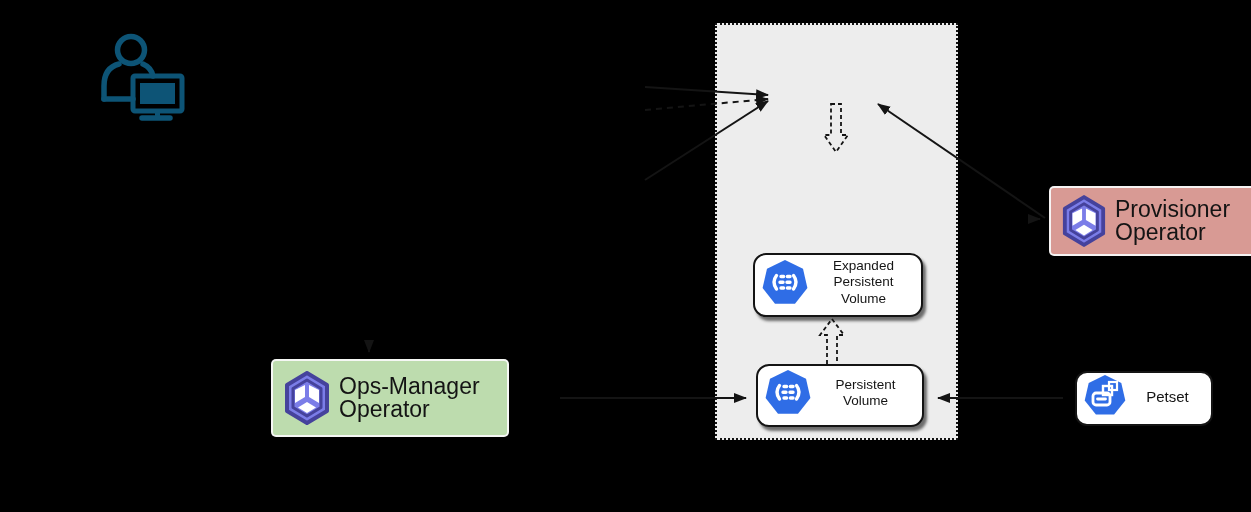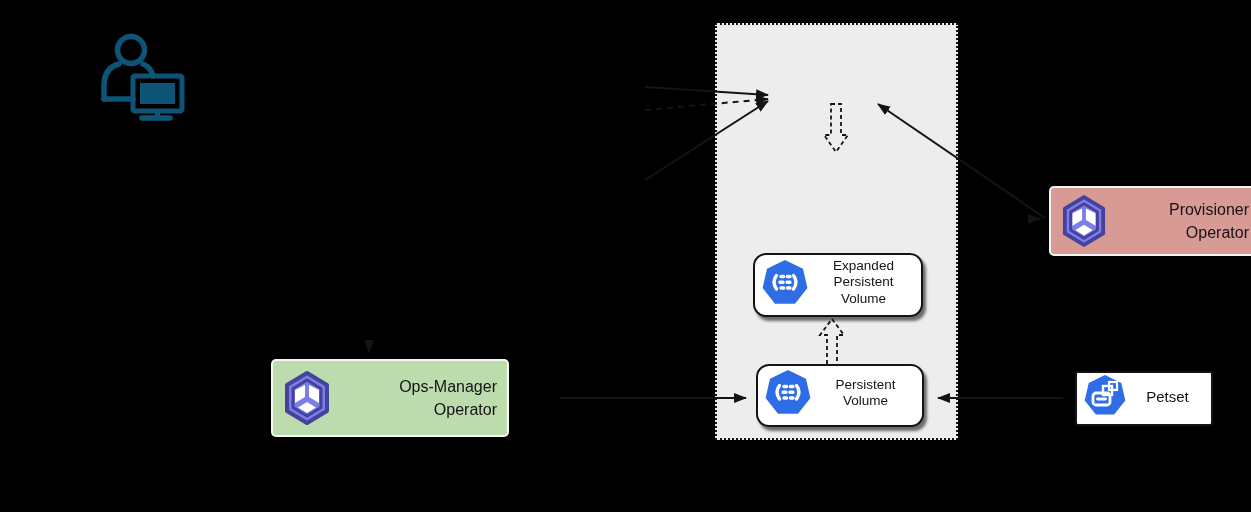--- a/index.html
+++ b/index.html
@@ -28,31 +28,31 @@
   .lbl-updated{left:766px;top:160px;width:140px;}
 
   
   .res-box{position:absolute;background:var(--box-white);border:2px solid var(--line);
            border-radius:13px;display:flex;align-items:center;gap:6px;padding:5px 8px 10px 7px;
            box-shadow:3px 4px 3px rgba(0,0,0,0.55);}
   .res-expanded{left:753px;top:253px;width:170px;height:64px;}
   .res-pv{left:756px;top:364px;width:168px;height:63px;}
   .res-text{flex:1;text-align:center;color:var(--text);font-size:13.5px;line-height:16.5px;}
 
-  .res-petset{left:1075px;top:371px;width:138px;height:55px;border-width:2px;border-radius:3px;
+  .res-petset{left:1075px;top:371px;width:138px;height:55px;border-width:2px;border-radius:12px;
               box-shadow:3px 4px 4px rgba(0,0,0,0.6);}
   .petset-text{flex:1;text-align:center;color:var(--text);font-size:15px;}
 
   
   .op-box{position:absolute;display:flex;align-items:center;gap:8px;padding:6px 10px;
           border:2px solid rgba(248,248,248,0.95);border-radius:5px;
           box-shadow:3px 3px 3px rgba(0,0,0,0.55);}
   .op-ops{left:271px;top:359px;width:238px;height:78px;background:var(--ops-manager-fill);}
   .op-prov{left:1049px;top:186px;width:212px;height:70px;background:var(--provisioner-fill);}
-  .op-text{flex:1;text-align:right;color:var(--text);font-size:16px;line-height:23px;}
+  .op-text{flex:1;text-align:left;color:var(--text);font-size:23px;line-height:23px;}
 
   .user-wrap{position:absolute;left:100px;top:32px;width:85px;height:90px;}
 
   svg{display:block;}
   .overlay{position:absolute;left:0;top:0;z-index:30;pointer-events:none;}
   .stage,.res-box,.op-box,.user-wrap{z-index:10;}
 </style>
 </head>
 <body>
 

